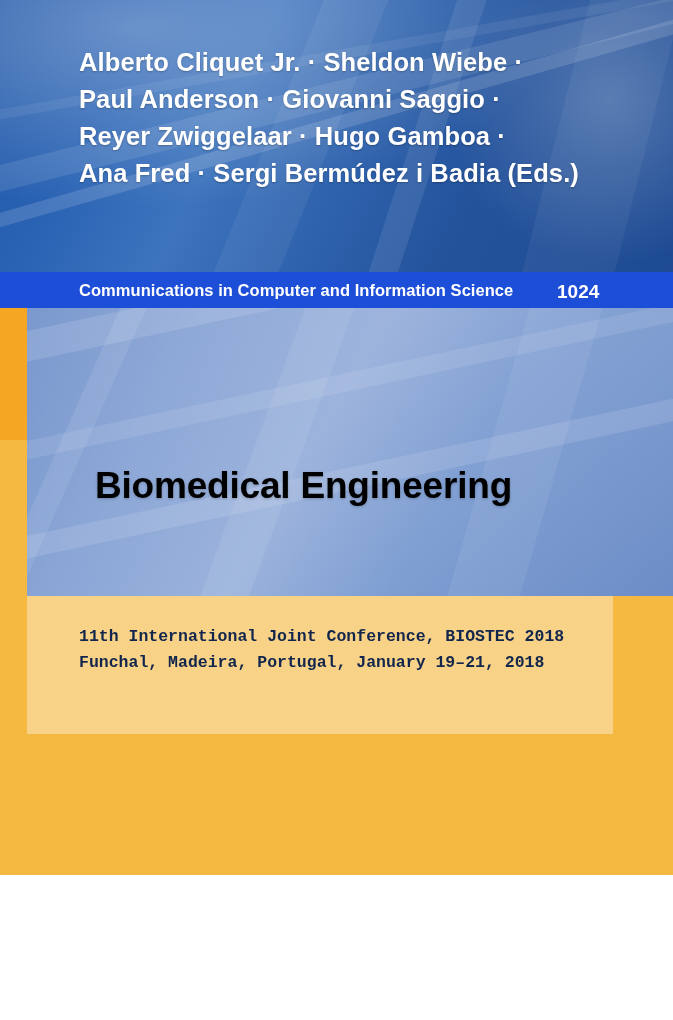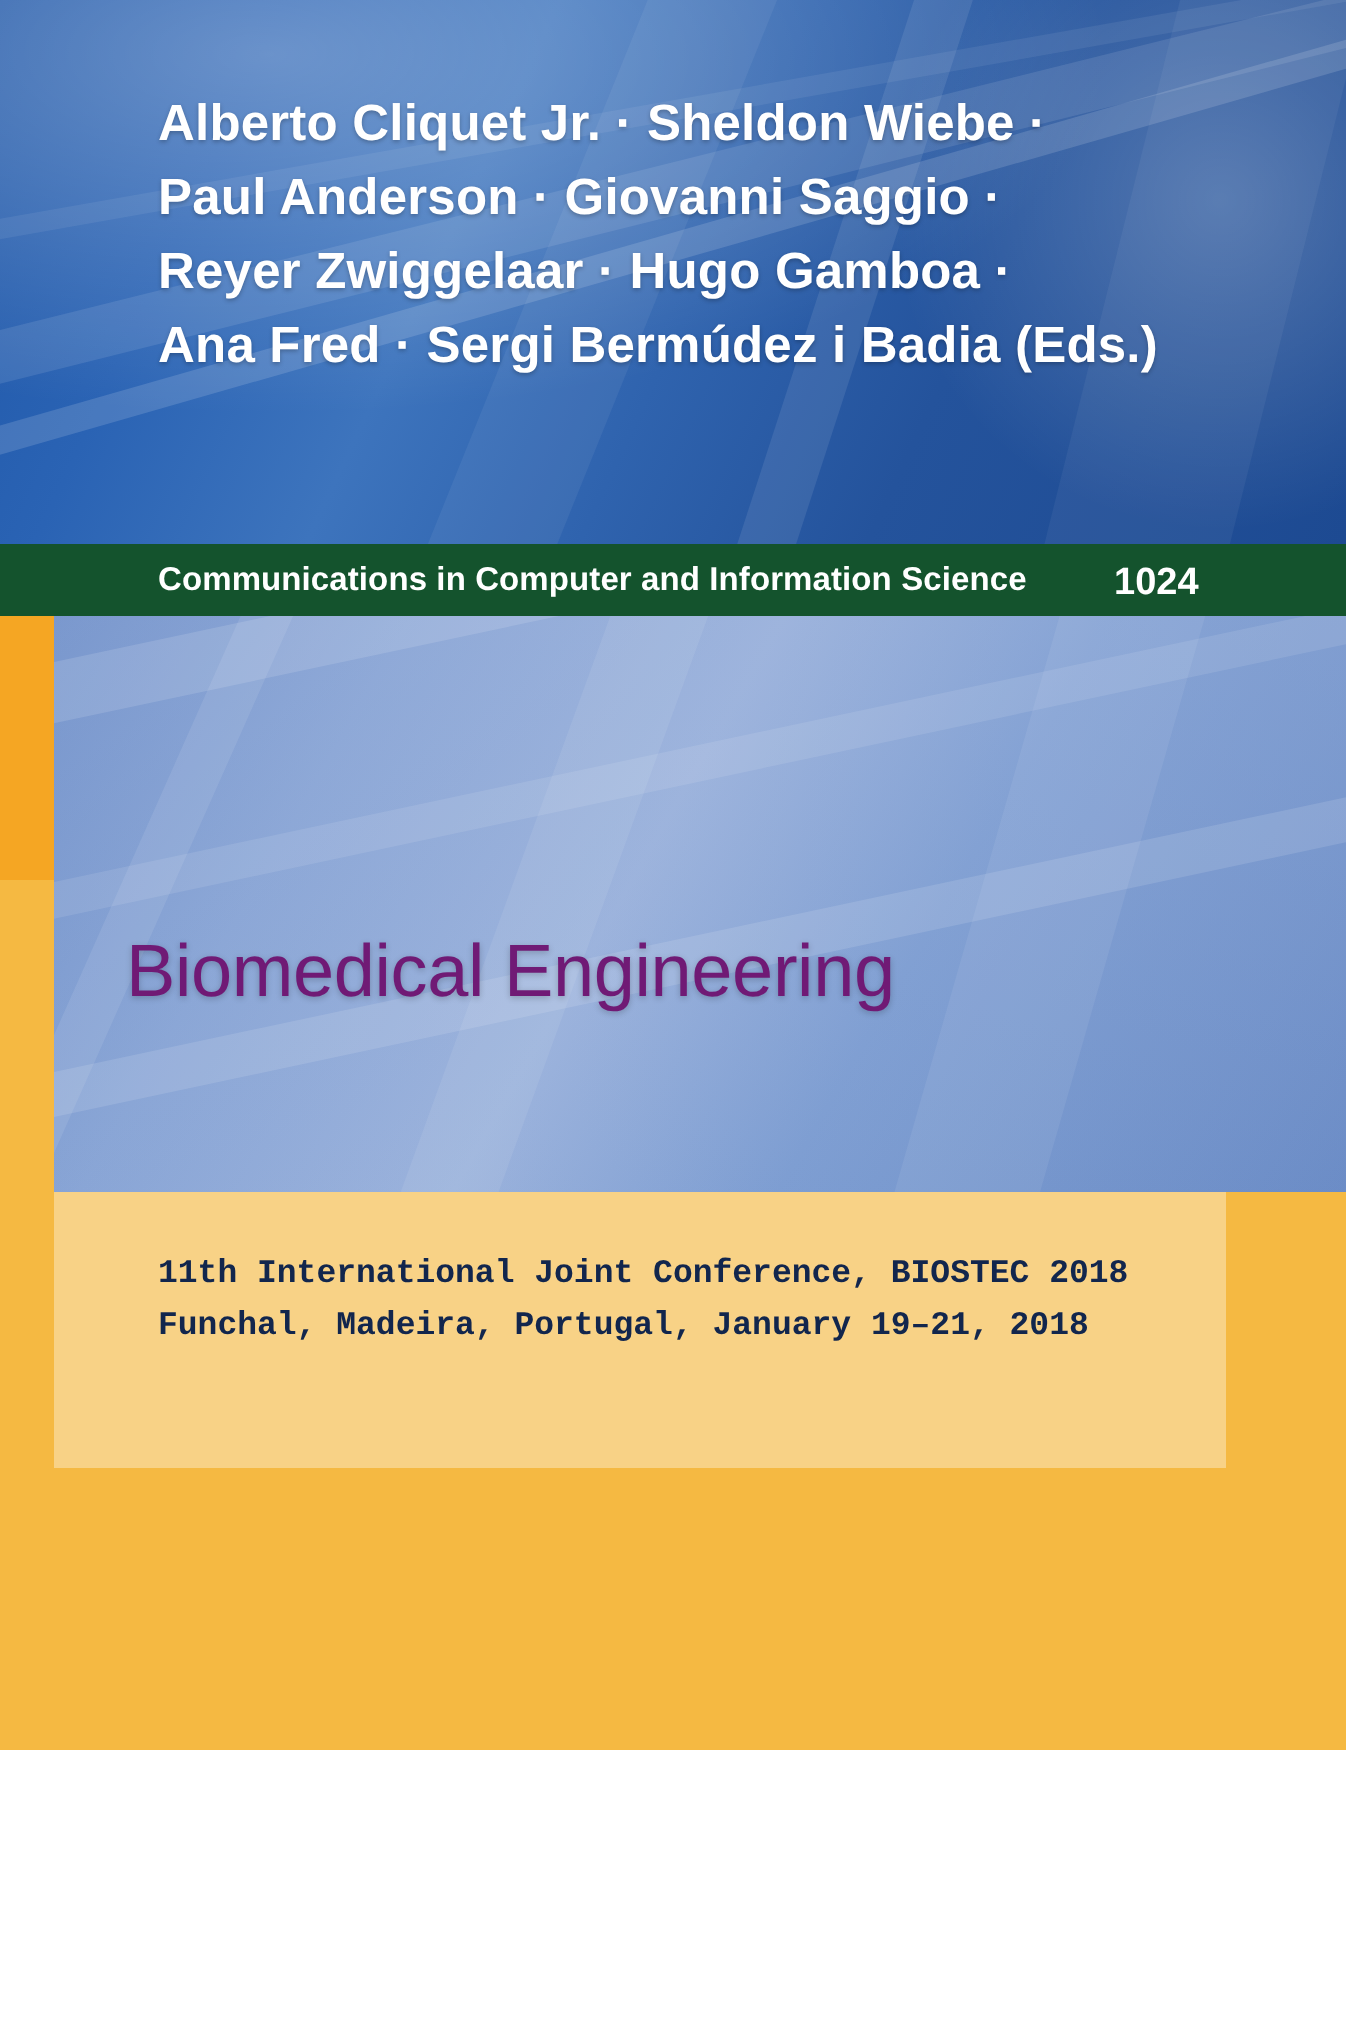--- a/index.html
+++ b/index.html
@@ -58,21 +58,21 @@
     line-height: 37px;
     letter-spacing: 0.1px;
     text-shadow: 0 1px 2px rgba(0,0,0,0.25);
   }
 
   
   .series-band {
     position: absolute;
     left: 0; top: 272px;
     width: 673px; height: 36px;
-    background: #14532d;
+    background: #1d4ed8;
     color: #ffffff;
   }
   .series-title {
     position: absolute;
     left: 79px; top: 9px;
     font-size: 16.5px;
     font-weight: bold;
     letter-spacing: 0.05px;
   }
   .series-number {
@@ -116,26 +116,26 @@
   .mid-photo .b4 { left: 300px; top: -60px; width: 46px; height: 420px; transform: rotate(20deg); background: rgba(255,255,255,0.08);}
   .mid-photo .b5 { left: 520px; top: -60px; width: 70px; height: 420px; transform: rotate(16deg); background: rgba(255,255,255,0.07);}
   .mid-photo .b6 { left: 120px; top: -60px; width: 24px; height: 420px; transform: rotate(24deg); background: rgba(255,255,255,0.09);}
   .mid-photo .veil {
     position: absolute; left: 0; top: 0; width: 100%; height: 100%;
     background: linear-gradient(180deg, rgba(160,180,220,0.25), rgba(120,150,205,0.05));
   }
 
   .book-title {
     position: absolute;
-    left: 63px;
+    left: 95px;
     top: 460px;
     width: 560px;
-    color: #701a75;
+    color: #000000;
     font-size: 37px;
-    font-weight: normal;
+    font-weight: bold;
     line-height: 52px;
     letter-spacing: -0.2px;
     text-shadow: 0 1px 3px rgba(0,0,0,0.22);
   }
 
   
   .subtitle-panel {
     position: absolute;
     left: 27px;
     top: 596px;

